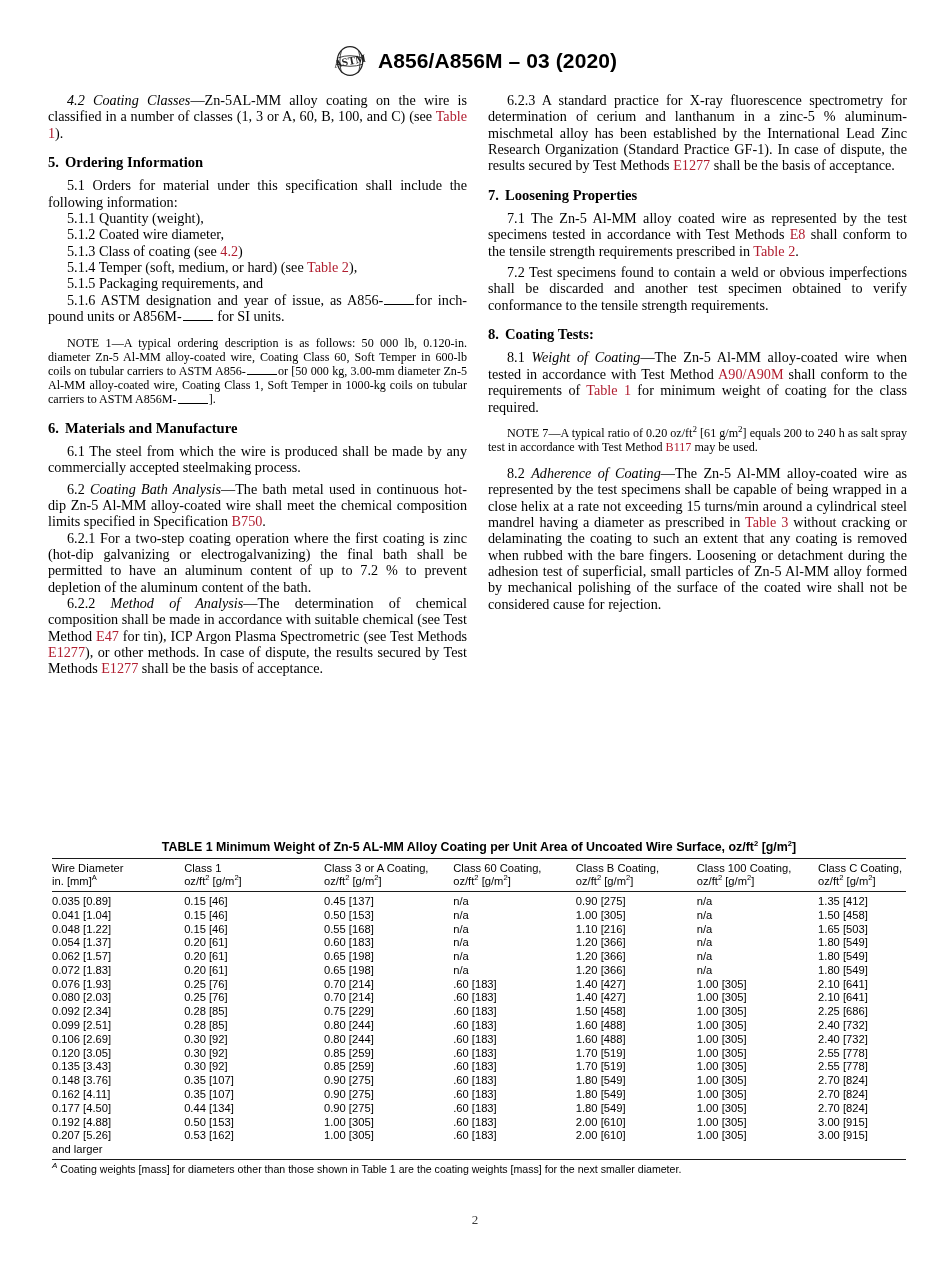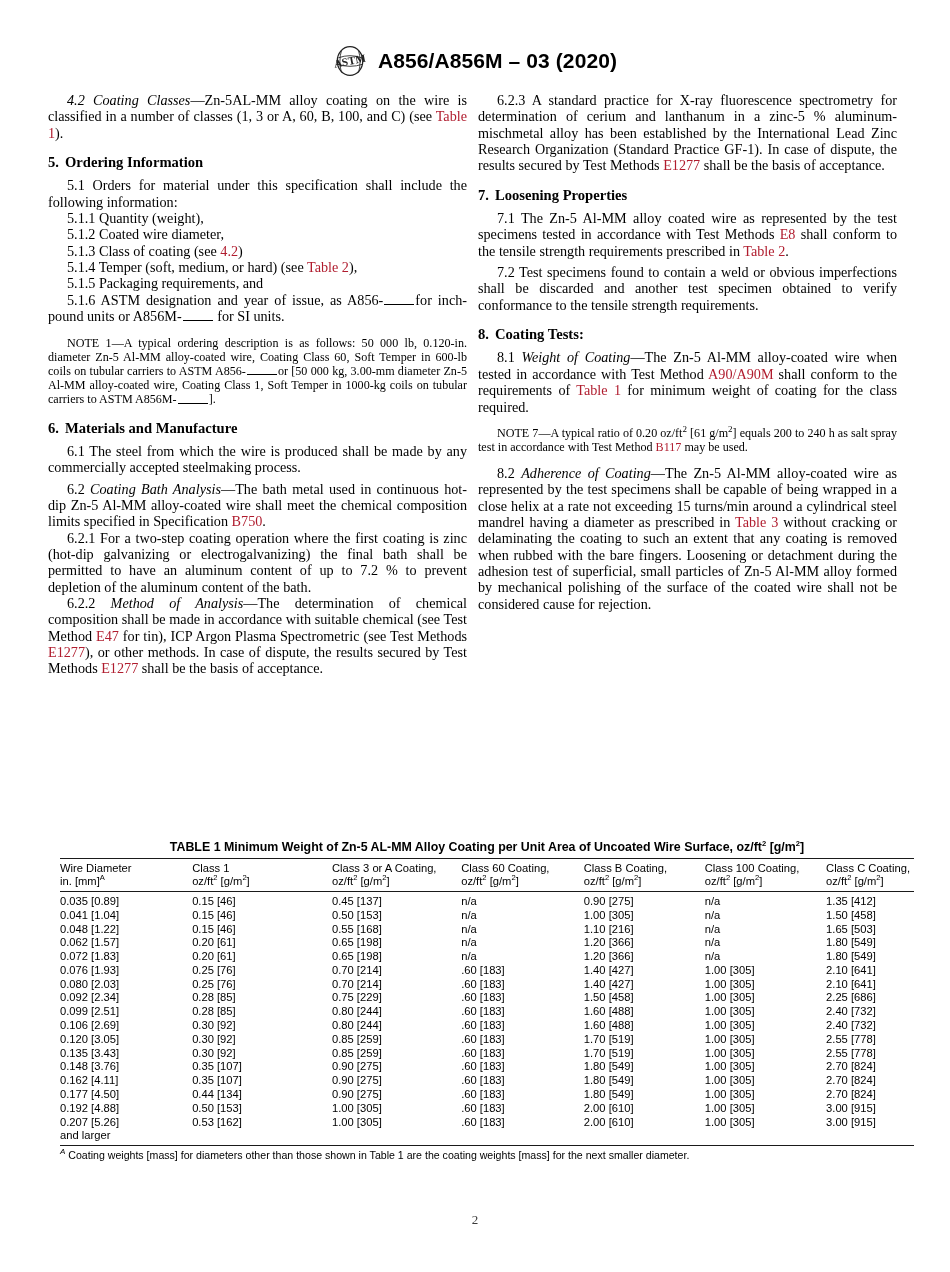--- a/index.html
+++ b/index.html
@@ -50,21 +50,21 @@
   .col {
     position: absolute;
     top: 92px;
     width: 419px;
     font-size: 14.2px;
     line-height: 16.35px;
     text-align: justify;
     text-justify: inter-word;
   }
   .col-left  { left: 48px; }
-  .col-right { left: 478px; }
+  .col-right { left: 488px; }
 
   p {
     margin: 0;
     text-indent: 19px;
   }
 
   .sec-head {
     font-weight: bold;
     font-size: 14.6px;
     margin: 13px 0 7px 0;
@@ -96,21 +96,21 @@
     margin: 0;
   }
   .note .nlabel {
     font-variant: small-caps;
   }
   .note sup { font-size: 9px; vertical-align: super; line-height: 0; }
 
   
   .table-wrap {
     position: absolute;
-    left: 60px;
+    left: 52px;
     top: 840px;
     width: 854px;
   }
   .table-caption {
     font-family: "Liberation Sans", sans-serif;
     font-weight: bold;
     font-size: 12.4px;
     text-align: center;
     padding-bottom: 4px;
   }
@@ -308,20 +308,29 @@
           <tr>
             <td class="colw0">0.048 [1.22]</td>
             <td>0.15 [46]</td>
             <td>0.55 [168]</td>
             <td>n/a</td>
             <td>1.10 [216]</td>
             <td>n/a</td>
             <td>1.65 [503]</td>
           </tr>
           <tr>
+            <td class="colw0">0.054 [1.37]</td>
+            <td>0.20 [61]</td>
+            <td>0.60 [183]</td>
+            <td>n/a</td>
+            <td>1.20 [366]</td>
+            <td>n/a</td>
+            <td>1.80 [549]</td>
+          </tr>
+          <tr>
             <td class="colw0">0.062 [1.57]</td>
             <td>0.20 [61]</td>
             <td>0.65 [198]</td>
             <td>n/a</td>
             <td>1.20 [366]</td>
             <td>n/a</td>
             <td>1.80 [549]</td>
           </tr>
           <tr>
             <td class="colw0">0.072 [1.83]</td>

